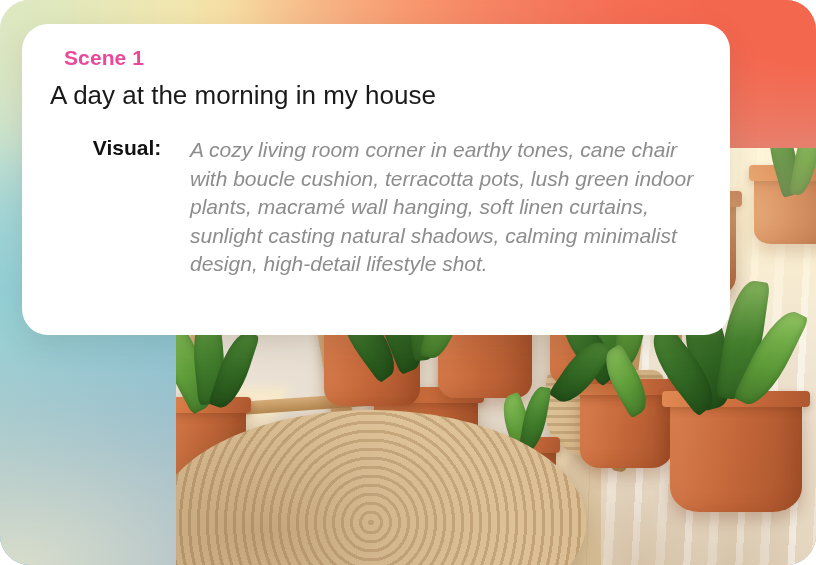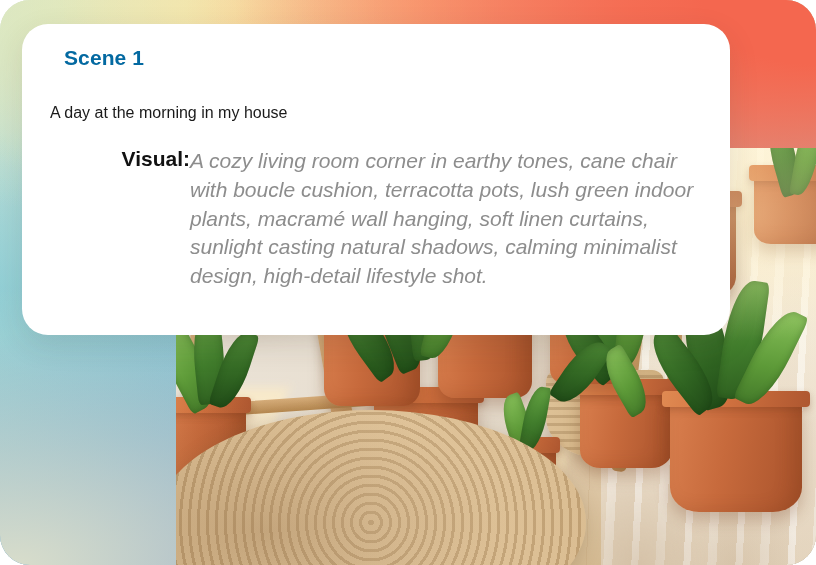--- a/index.html
+++ b/index.html
@@ -233,40 +233,39 @@
     width: 708px; height: 311px;
     background: #ffffff;
     border-radius: 26px;
     box-shadow: 0 10px 30px rgba(60,50,40,.12);
     padding: 22px 30px 0 28px;
     box-sizing: border-box;
   }
   .scene-title {
     font-size: 21px;
     font-weight: bold;
-    color: #0369a1;
+    color: #ec4899;
     letter-spacing: .1px;
     margin: 0 0 9px 14px;
   }
   .row { display: flex; align-items: flex-start; }
   .row-narration { margin-bottom: 24px; }
   .lbl {
     font-size: 21px;
     font-weight: bold;
     color: #111111;
     white-space: nowrap;
   }
   .lbl-narration { width: 137px; margin-left: 0; }
-  .lbl-visual { width: 137px; text-align: right; margin-left: 14px; }
+  .lbl-visual { width: 137px; text-align: center; margin-left: 14px; }
   .narration-text {
-    font-size: 16px;
+    font-size: 26px;
     color: #1a1a1a;
     line-height: 1.28;
     padding-top: 0;
-    margin-top: 24px;
   }
   .visual-text {
     font-size: 21px;
     font-style: italic;
     color: #8d8d8d;
     line-height: 1.36;
     max-width: 510px;
   }
 </style>
 </head>

